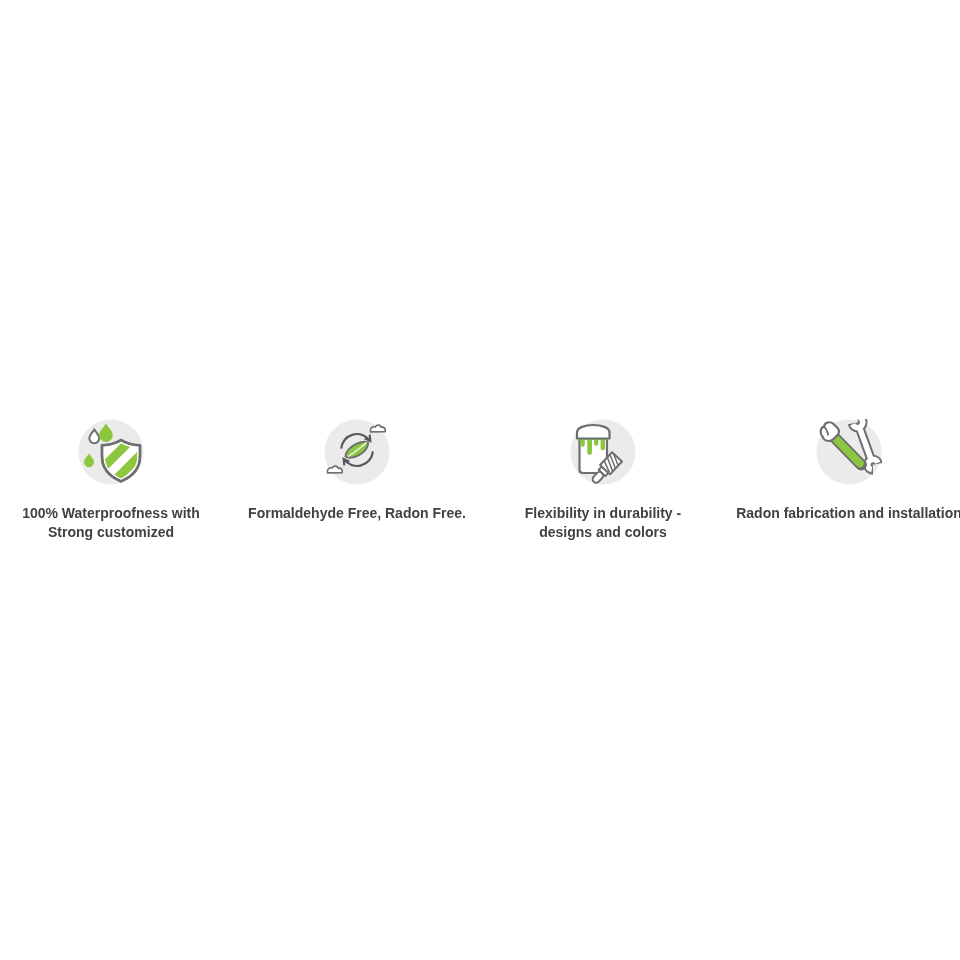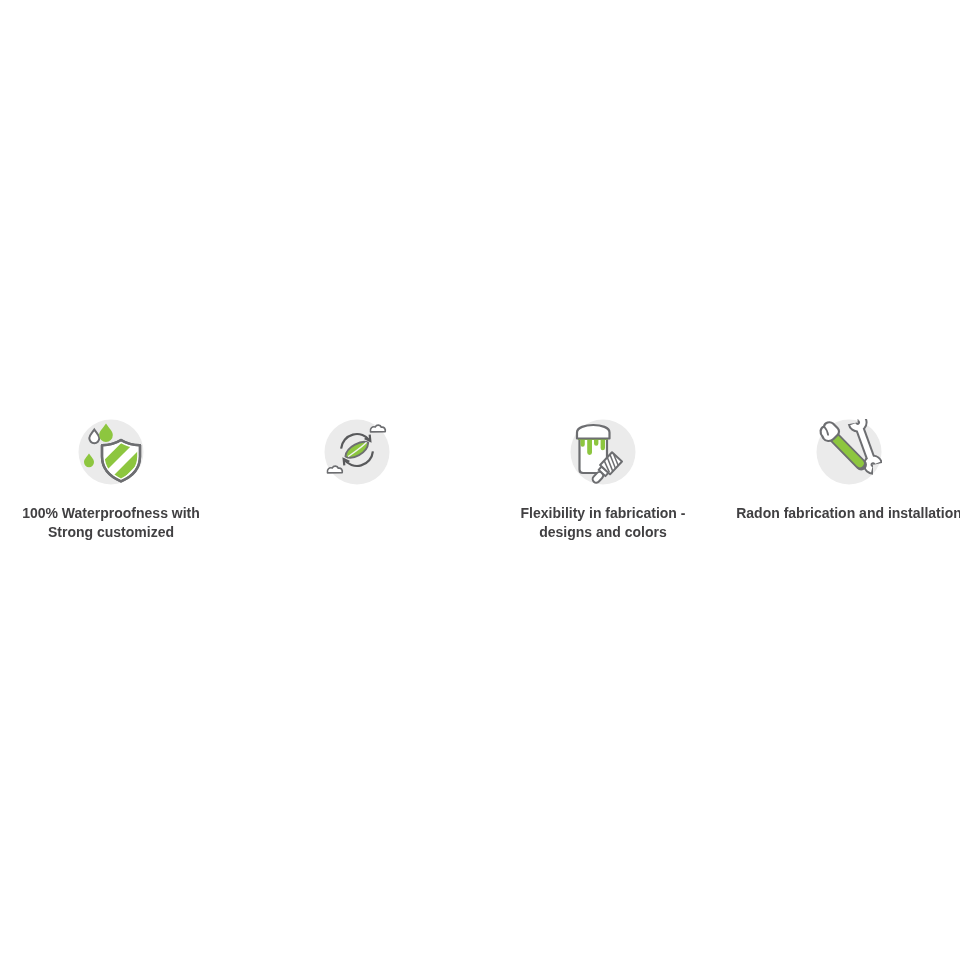--- a/index.html
+++ b/index.html
@@ -86,40 +86,41 @@
           </g>
           <g transform="rotate(-18 33 31)">
             <path d="M20,33.5 C24,24.5 41,22.5 46,27.5 C42,37.5 25,39.5 20,33.5 Z" fill="#8dc63f" stroke="#6d6e71" stroke-width="1.8" stroke-linejoin="round"></path>
             <path d="M22.5,34.5 C29,32.5 39,29.5 44.5,26.5" fill="none" stroke="#f1f2f2" stroke-width="1.4"></path>
           </g>
           <path d="M46.5,12.8 c-1,-3.4 2,-5.8 4.8,-4.8 c1.2,-2.6 5.2,-2.4 6,0.2 c2.6,-0.6 4.6,1.6 3.9,4.4 Z" fill="#ffffff" stroke="#6d6e71" stroke-width="1.7" stroke-linejoin="round"></path>
           <path d="M3.5,53.8 c-1,-3.4 2,-5.8 4.8,-4.8 c1.2,-2.6 5.2,-2.4 6,0.2 c2.6,-0.6 4.6,1.6 3.9,4.4 Z" fill="#ffffff" stroke="#6d6e71" stroke-width="1.7" stroke-linejoin="round"></path>
         </svg>
       </div>
       <div class="caption">
+        <div>Formaldehyde Free, Radon Free.</div>
       </div>
     </div>
 
     <div class="feature-item">
       <div class="icon-wrap">
         <svg width="66" height="66" viewBox="0 0 66 66">
           <circle cx="33" cy="33" r="32.5" fill="#ebebeb"></circle>
           <path d="M9.5,18 L9.5,50.5 Q9.5,54 13,54 L33.5,54 Q37,54 37,50.5 L37,18 Z" fill="#ffffff" stroke="#6d6e71" stroke-width="2.2" stroke-linejoin="round"></path>
           <path d="M8,17 L38,17 L38,21 L35,21 L35,29 A2.2,2.2 0 0 1 30.6,29 L30.6,21 L28.4,21 L28.4,24.5 A2.2,2.2 0 0 1 24,24.5 L24,21 L22,21 L22,33.5 A2.4,2.4 0 0 1 17.2,33.5 L17.2,21 L14.8,21 L14.8,25.5 A2.2,2.2 0 0 1 10.4,25.5 L10.4,21 L8,21 Z" fill="#8dc63f"></path>
           <path d="M7,19.5 L7,13.5 C7,3.5 39.5,3.5 39.5,13.5 L39.5,19.5 Z" fill="#ffffff" stroke="#6d6e71" stroke-width="2.2" stroke-linejoin="round"></path>
           <g transform="translate(24.5,62) rotate(-47)" fill="#ffffff" stroke="#6d6e71" stroke-width="2" stroke-linejoin="round">
             <rect x="-1" y="-3.6" width="12" height="7.2" rx="3.6"></rect>
             <rect x="11" y="-4.6" width="4.5" height="9.2"></rect>
             <rect x="15.5" y="-6.8" width="17.5" height="13.6"></rect>
             <path d="M16.5,5 L21.5,-6.8 M19.5,6.8 L26,-6.8 M23.5,6.8 L30,-6.8 M27.5,6.8 L33,-5" stroke-width="1.5" fill="none"></path>
           </g>
         </svg>
       </div>
       <div class="caption">
-        <div>Flexibility in fabrication -</div>
+        <div>Flexibility in durability -</div>
         <div>designs and colors</div>
       </div>
     </div>
 
     <div class="feature-item">
       <div class="icon-wrap">
         <svg width="66" height="66" viewBox="0 0 66 66">
           <circle cx="33" cy="33" r="32.5" fill="#ebebeb"></circle>
           <g transform="translate(44,10) rotate(-20)">
             <g fill="none" stroke="#6d6e71" stroke-width="9.5">

